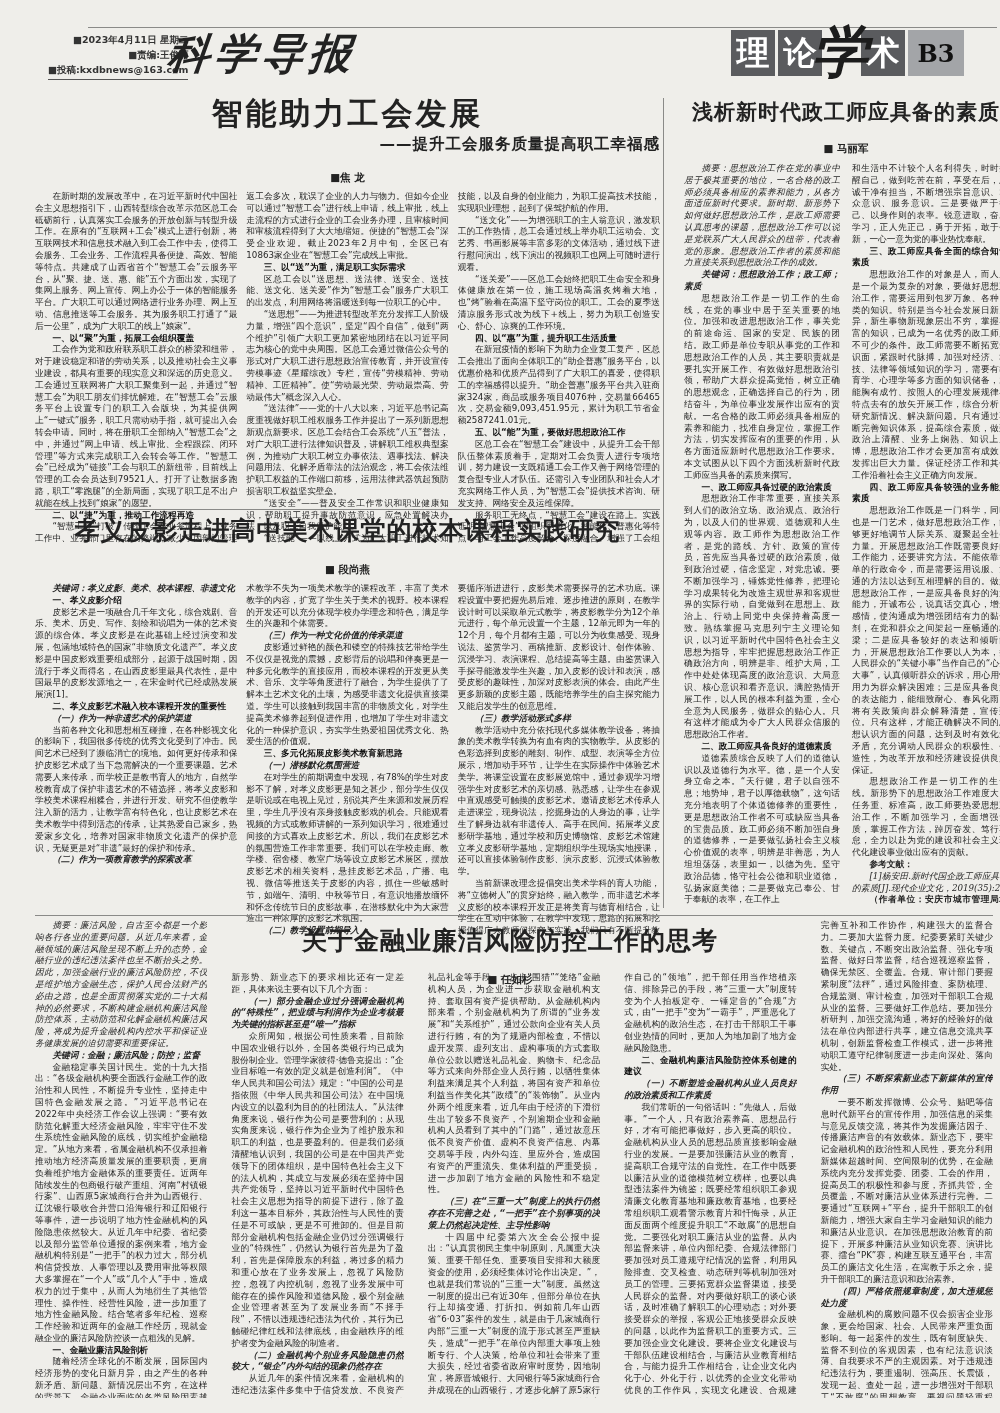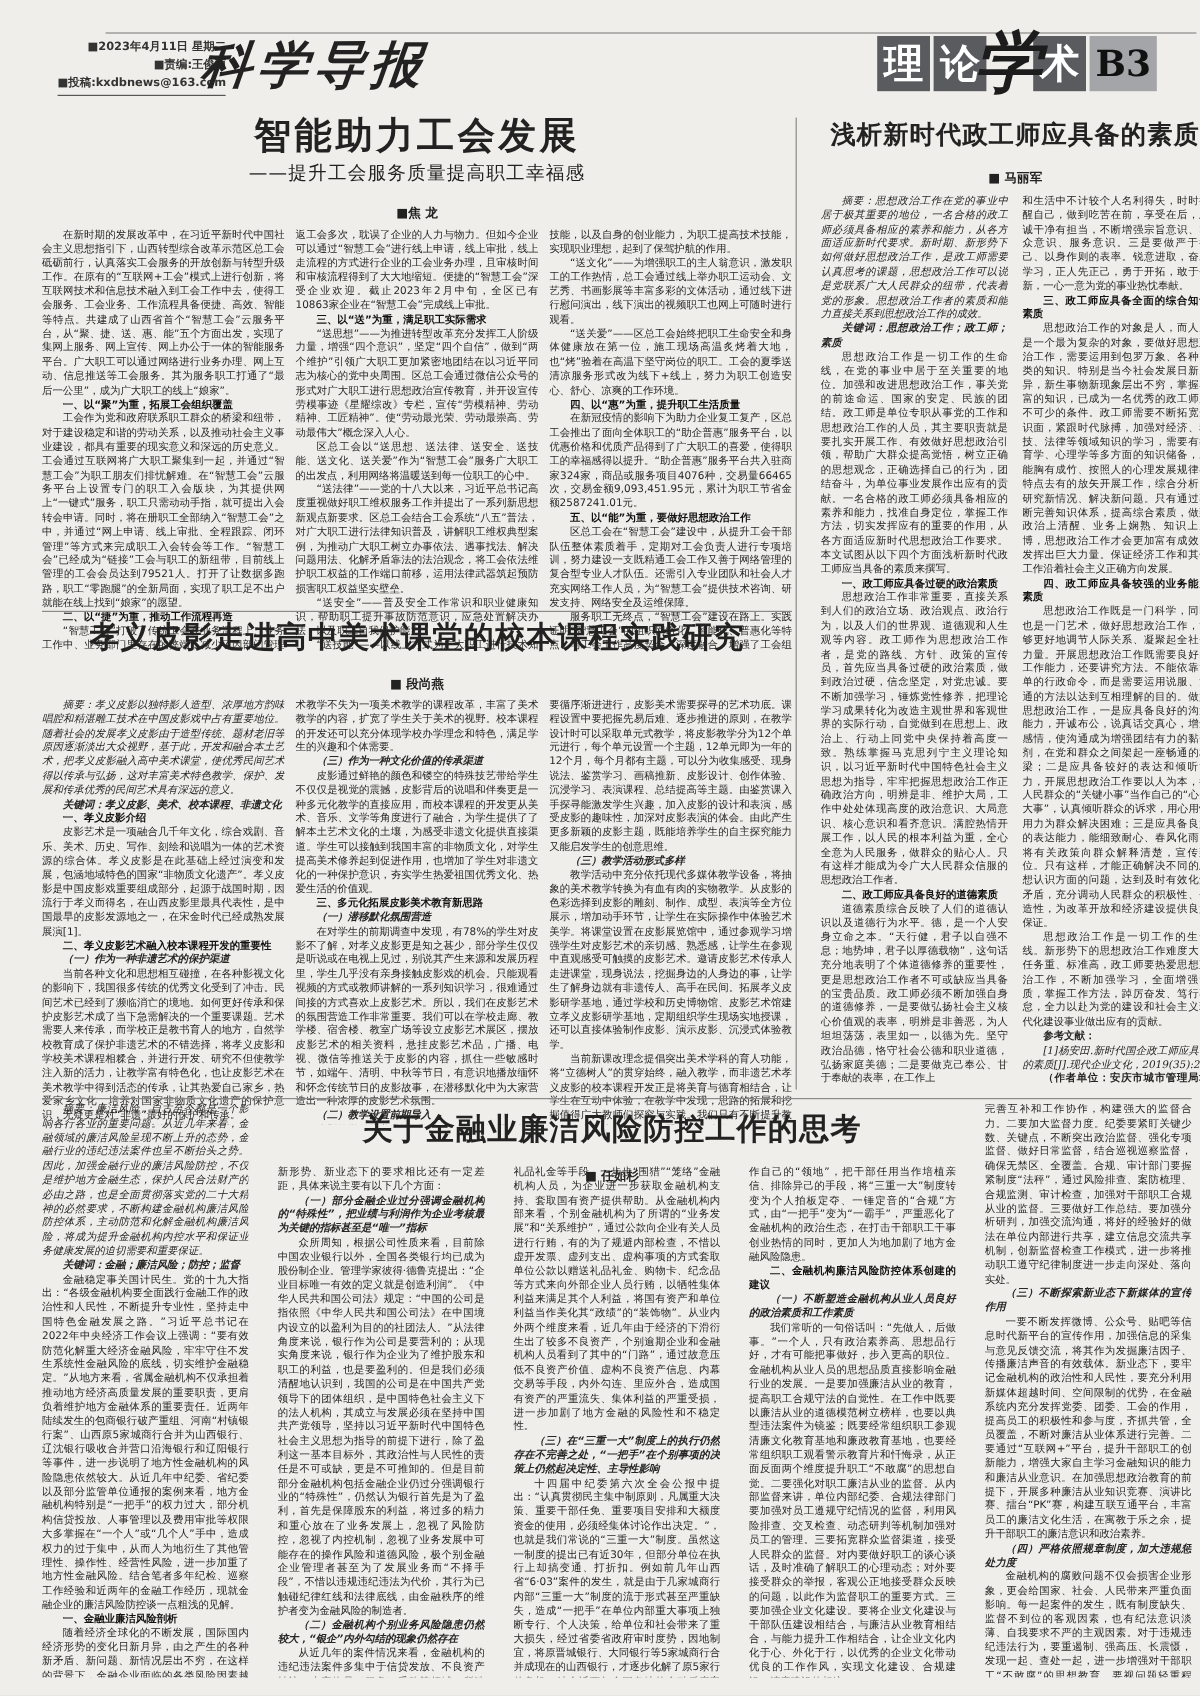--- a/index.html
+++ b/index.html
@@ -10,30 +10,30 @@
   .hdr-rule{left:88px;top:27px;width:909px;height:1px;}
   .meta{position:absolute;left:48px;top:32px;font-size:9.5px;font-weight:bold;color:#333;line-height:15px;text-align:right;}
   .meta .mail{border-bottom:1.5px solid #555;padding-bottom:2px;}
   .masthead{position:absolute;left:168px;top:26px;font-family:"DejaVu Serif","Liberation Serif",serif;
     font-size:42px;font-weight:bold;font-style:italic;letter-spacing:5px;color:#222;transform:skewX(-6deg);}
   .section{position:absolute;right:36px;top:30px;display:flex;align-items:center;}
   .sb{display:inline-flex;align-items:center;justify-content:center;width:44px;height:46px;
       background:#5a5b5e;color:#fff;font-size:33px;font-weight:bold;margin-left:3px;font-family:"DejaVu Serif",serif;}
   .sb.cal{background:transparent;color:#1c1c1c;font-size:56px;font-style:italic;width:48px;overflow:visible;z-index:2;margin:0 -6px;}
   .pageno{display:inline-flex;align-items:center;justify-content:center;width:56px;height:46px;background:#a3a5a8;
-      color:#111;font-size:30px;font-weight:bold;margin-left:3px;font-family:"DejaVu Serif",serif;}
+      color:#111;font-size:24px;font-weight:bold;margin-left:3px;font-family:"DejaVu Serif",serif;}
   
   .article{position:absolute;}
   .a1{left:35px;top:96px;width:625px;}
   .a2{left:684px;top:98px;width:324px;}
   .a3{left:35px;top:514px;width:625px;}
   .a4{left:35px;top:920px;width:958px;}
   .t-wrap{text-align:center;}
   .a1 .title{font-size:31px;font-weight:bold;letter-spacing:3px;line-height:34px;}
-  .a1 .subtitle{font-size:15.5px;font-weight:normal;margin-top:4px;letter-spacing:1px;}
+  .a1 .subtitle{font-size:15.5px;font-weight:bold;margin-top:4px;letter-spacing:1px;text-align:right;}
   .a2 .title{font-size:21px;font-weight:bold;letter-spacing:1px;}
   .a3 .title{font-size:25px;font-weight:bold;letter-spacing:1px;}
   .a4 .title{font-size:25px;font-weight:bold;letter-spacing:1px;}
   .byline{font-size:10.5px;font-weight:bold;margin-top:16px;text-align:center;}
   .cols{display:flex;gap:9px;margin-top:6px;}
   .col{flex:1;overflow:hidden;font-size:8.7px;line-height:11.8px;color:#262626;}
   .a1 .col{height:352px;}
   .a2 .cols{gap:12px;margin-top:7px;}
   .a2 .col{height:742px;}
   .a3 .col{height:354px;}
@@ -90,22 +90,22 @@
       <div class="col">
           <div class="blk p">在新时期的发展改革中，在习近平新时代中国社会主义思想指引下，山西转型综合改革示范区总工会砥砺前行，认真落实工会服务的开放创新与转型升级工作。在原有的“互联网+工会”模式上进行创新，将互联网技术和信息技术融入到工会工作中去，使得工会服务、工会业务、工作流程具备便捷、高效、智能等特点。共建成了山西省首个“智慧工会”云服务平台，从“聚、捷、送、惠、能”五个方面出发，实现了集网上服务、网上宣传、网上办公于一体的智能服务平台。广大职工可以通过网络进行业务办理、网上互动、信息推送等工会服务。其为服务职工打通了“最后一公里”，成为广大职工的线上“娘家”。</div>
           <div class="blk h">一、以“聚”为重，拓展工会组织覆盖</div>
           <div class="blk p">工会作为党和政府联系职工群众的桥梁和纽带，对于建设稳定和谐的劳动关系，以及推动社会主义事业建设，都具有重要的现实意义和深远的历史意义。工会通过互联网将广大职工聚集到一起，并通过“智慧工会”为职工朋友们排忧解难。在“智慧工会”云服务平台上设置专门的职工入会版块，为其提供网上“一键式”服务，职工只需动动手指，就可提出入会转会申请。同时，将在册职工全部纳入“智慧工会”之中，并通过“网上申请、线上审批、全程跟踪、闭环管理”等方式来完成职工入会转会等工作。“智慧工会”已经成为“链接”工会与职工的新纽带，目前线上管理的工会会员达到79521人。打开了让数据多跑路，职工“零跑腿”的全新局面，实现了职工足不出户就能在线上找到“娘家”的愿望。</div>
           <div class="blk h">二、以“捷”为重，推动工作流程再造</div>
           <div class="blk p">“智慧工会”打破了传统工会在业务流程上、业务工作中、业务部门里存在的弊端，减少了因部门管理之间信息传递的时间间隔，以及审批流程上审批部门过多的问题等。在未开通“智慧工会”之前企业建立工会按照线下程序办理时，从提交申请到流程走完，需要往</div>
         </div>
       <div class="col">
           <div class="blk pc">返工会多次，耽误了企业的人力与物力。但如今企业可以通过“智慧工会”进行线上申请，线上审批，线上走流程的方式进行企业的工会业务办理，且审核时间和审核流程得到了大大地缩短。便捷的“智慧工会”深受企业欢迎。截止2023年2月中旬，全区已有10863家企业在“智慧工会”完成线上审批。</div>
           <div class="blk h">三、以“送”为重，满足职工实际需求</div>
+          <div class="blk p">区总工会以“送思想、送法律、送安全、送技能、送文化、送关爱”作为“智慧工会”服务广大职工的出发点，利用网络将温暖送到每一位职工的心中。</div>
           <div class="blk p">“送思想”——为推进转型改革充分发挥工人阶级力量，增强“四个意识”，坚定“四个自信”，做到“两个维护”引领广大职工更加紧密地团结在以习近平同志为核心的党中央周围。区总工会通过微信公众号的形式对广大职工进行思想政治宣传教育，并开设宣传劳模事迹《星耀综改》专栏，宣传“劳模精神、劳动精神、工匠精神”。使“劳动最光荣、劳动最崇高、劳动最伟大”概念深入人心。</div>
-          <div class="blk p">区总工会以“送思想、送法律、送安全、送技能、送文化、送关爱”作为“智慧工会”服务广大职工的出发点，利用网络将温暖送到每一位职工的心中。</div>
           <div class="blk p">“送法律”——党的十八大以来，习近平总书记高度重视做好职工维权服务工作并提出了一系列新思想新观点新要求。区总工会结合工会系统“八五”普法，对广大职工进行法律知识普及，讲解职工维权典型案例，为推动广大职工树立办事依法、遇事找法、解决问题用法、化解矛盾靠法的法治观念，将工会依法维护职工权益的工作端口前移，运用法律武器筑起预防损害职工权益坚实壁垒。</div>
           <div class="blk p">“送安全”——普及安全工作常识和职业健康知识，帮助职工提升事故防范意识，应急处置解决办法，以及职工自我保护能力。</div>
           <div class="blk p">“送技能”——以线上方式为广大职工进行技术知识培训。通过线上“职工书屋”为职工提供数字图书，减少了职工占用过多工作时间，还丰富了其业余时间。更是帮助了广大职工提升了对于行业认知，自身的工作</div>
         </div>
       <div class="col">
           <div class="blk pc">技能，以及自身的创业能力，为职工提高技术技能，实现职业理想，起到了保驾护航的作用。</div>
           <div class="blk p">“送文化”——为增强职工的主人翁意识，激发职工的工作热情，总工会通过线上举办职工运动会、文艺秀、书画影展等丰富多彩的文体活动，通过线下进行慰问演出，线下演出的视频职工也网上可随时进行观看。</div>
           <div class="blk p">“送关爱”——区总工会始终把职工生命安全和身体健康放在第一位，施工现场高温炙烤着大地，也“烤”验着在高温下坚守岗位的职工。工会的夏季送清凉服务形式改为线下+线上，努力为职工创造安心、舒心、凉爽的工作环境。</div>
           <div class="blk h">四、以“惠”为重，提升职工生活质量</div>
           <div class="blk p">在新冠疫情的影响下为助力企业复工复产，区总工会推出了面向全体职工的“助企普惠”服务平台，以优惠价格和优质产品得到了广大职工的喜爱，使得职工的幸福感得以提升。“助企普惠”服务平台共入驻商家324家，商品或服务项目4076种，交易量66465次，交易金额9,093,451.95元，累计为职工节省金额2587241.01元。</div>
@@ -148,21 +148,20 @@
     </div>
   </div>
 
   <div class="article a3">
     <div class="t-wrap">
       <div class="title">孝义皮影走进高中美术课堂的校本课程实践研究</div>
       <div class="byline">■ 段尚燕</div>
     </div>
     <div class="cols">
       <div class="col">
-          <div class="blk kai">摘要：孝义皮影以独特影人造型、浓厚地方韵味唱腔和精湛雕工技术在中国皮影戏中占有重要地位。随着社会的发展孝义皮影由于造型传统、题材老旧等原因逐渐淡出大众视野，基于此，开发和融合本土艺术，把孝义皮影融入高中美术课堂，使优秀民间艺术得以传承与弘扬，这对丰富美术特色教学、保护、发展和传承优秀的民间艺术具有深远的意义。</div>
           <div class="blk kaih">关键词：孝义皮影、美术、校本课程、非遗文化</div>
           <div class="blk h">一、孝义皮影介绍</div>
           <div class="blk p">皮影艺术是一项融合几千年文化，综合戏剧、音乐、美术、历史、写作、刻绘和说唱为一体的艺术资源的综合体。孝义皮影是在此基础上经过演变和发展，包涵地域特色的国家“非物质文化遗产”。孝义皮影是中国皮影戏重要组成部分，起源于战国时期，因流行于孝义而得名，在山西皮影里最具代表性，是中国最早的皮影发源地之一，在宋金时代已经成熟发展展演[1]。</div>
           <div class="blk h">二、孝义皮影艺术融入校本课程开发的重要性</div>
           <div class="blk sub">（一）作为一种非遗艺术的保护渠道</div>
           <div class="blk p">当前各种文化和思想相互碰撞，在各种影视文化的影响下，我国很多传统的优秀文化受到了冲击。民间艺术已经到了濒临消亡的境地。如何更好传承和保护皮影艺术成了当下急需解决的一个重要课题。艺术需要人来传承，而学校正是教书育人的地方，自然学校教育成了保护非遗艺术的不错选择，将孝义皮影和学校美术课程相糅合，并进行开发、研究不但使教学注入新的活力，让教学富有特色化，也让皮影艺术在美术教学中得到活态的传承，让其热爱自己家乡，热爱家乡文化，培养对国家非物质文化遗产的保护意识，无疑更是对“非遗”最好的保护和传承。</div>
           <div class="blk sub">（二）作为一项教育教学的探索改革</div>
         </div>
       <div class="col">
           <div class="blk pc">术教学不失为一项美术教学的课程改革，丰富了美术教学的内容，扩宽了学生关于美术的视野。校本课程的开发还可以充分体现学校办学理念和特色，满足学生的兴趣和个体需要。</div>

